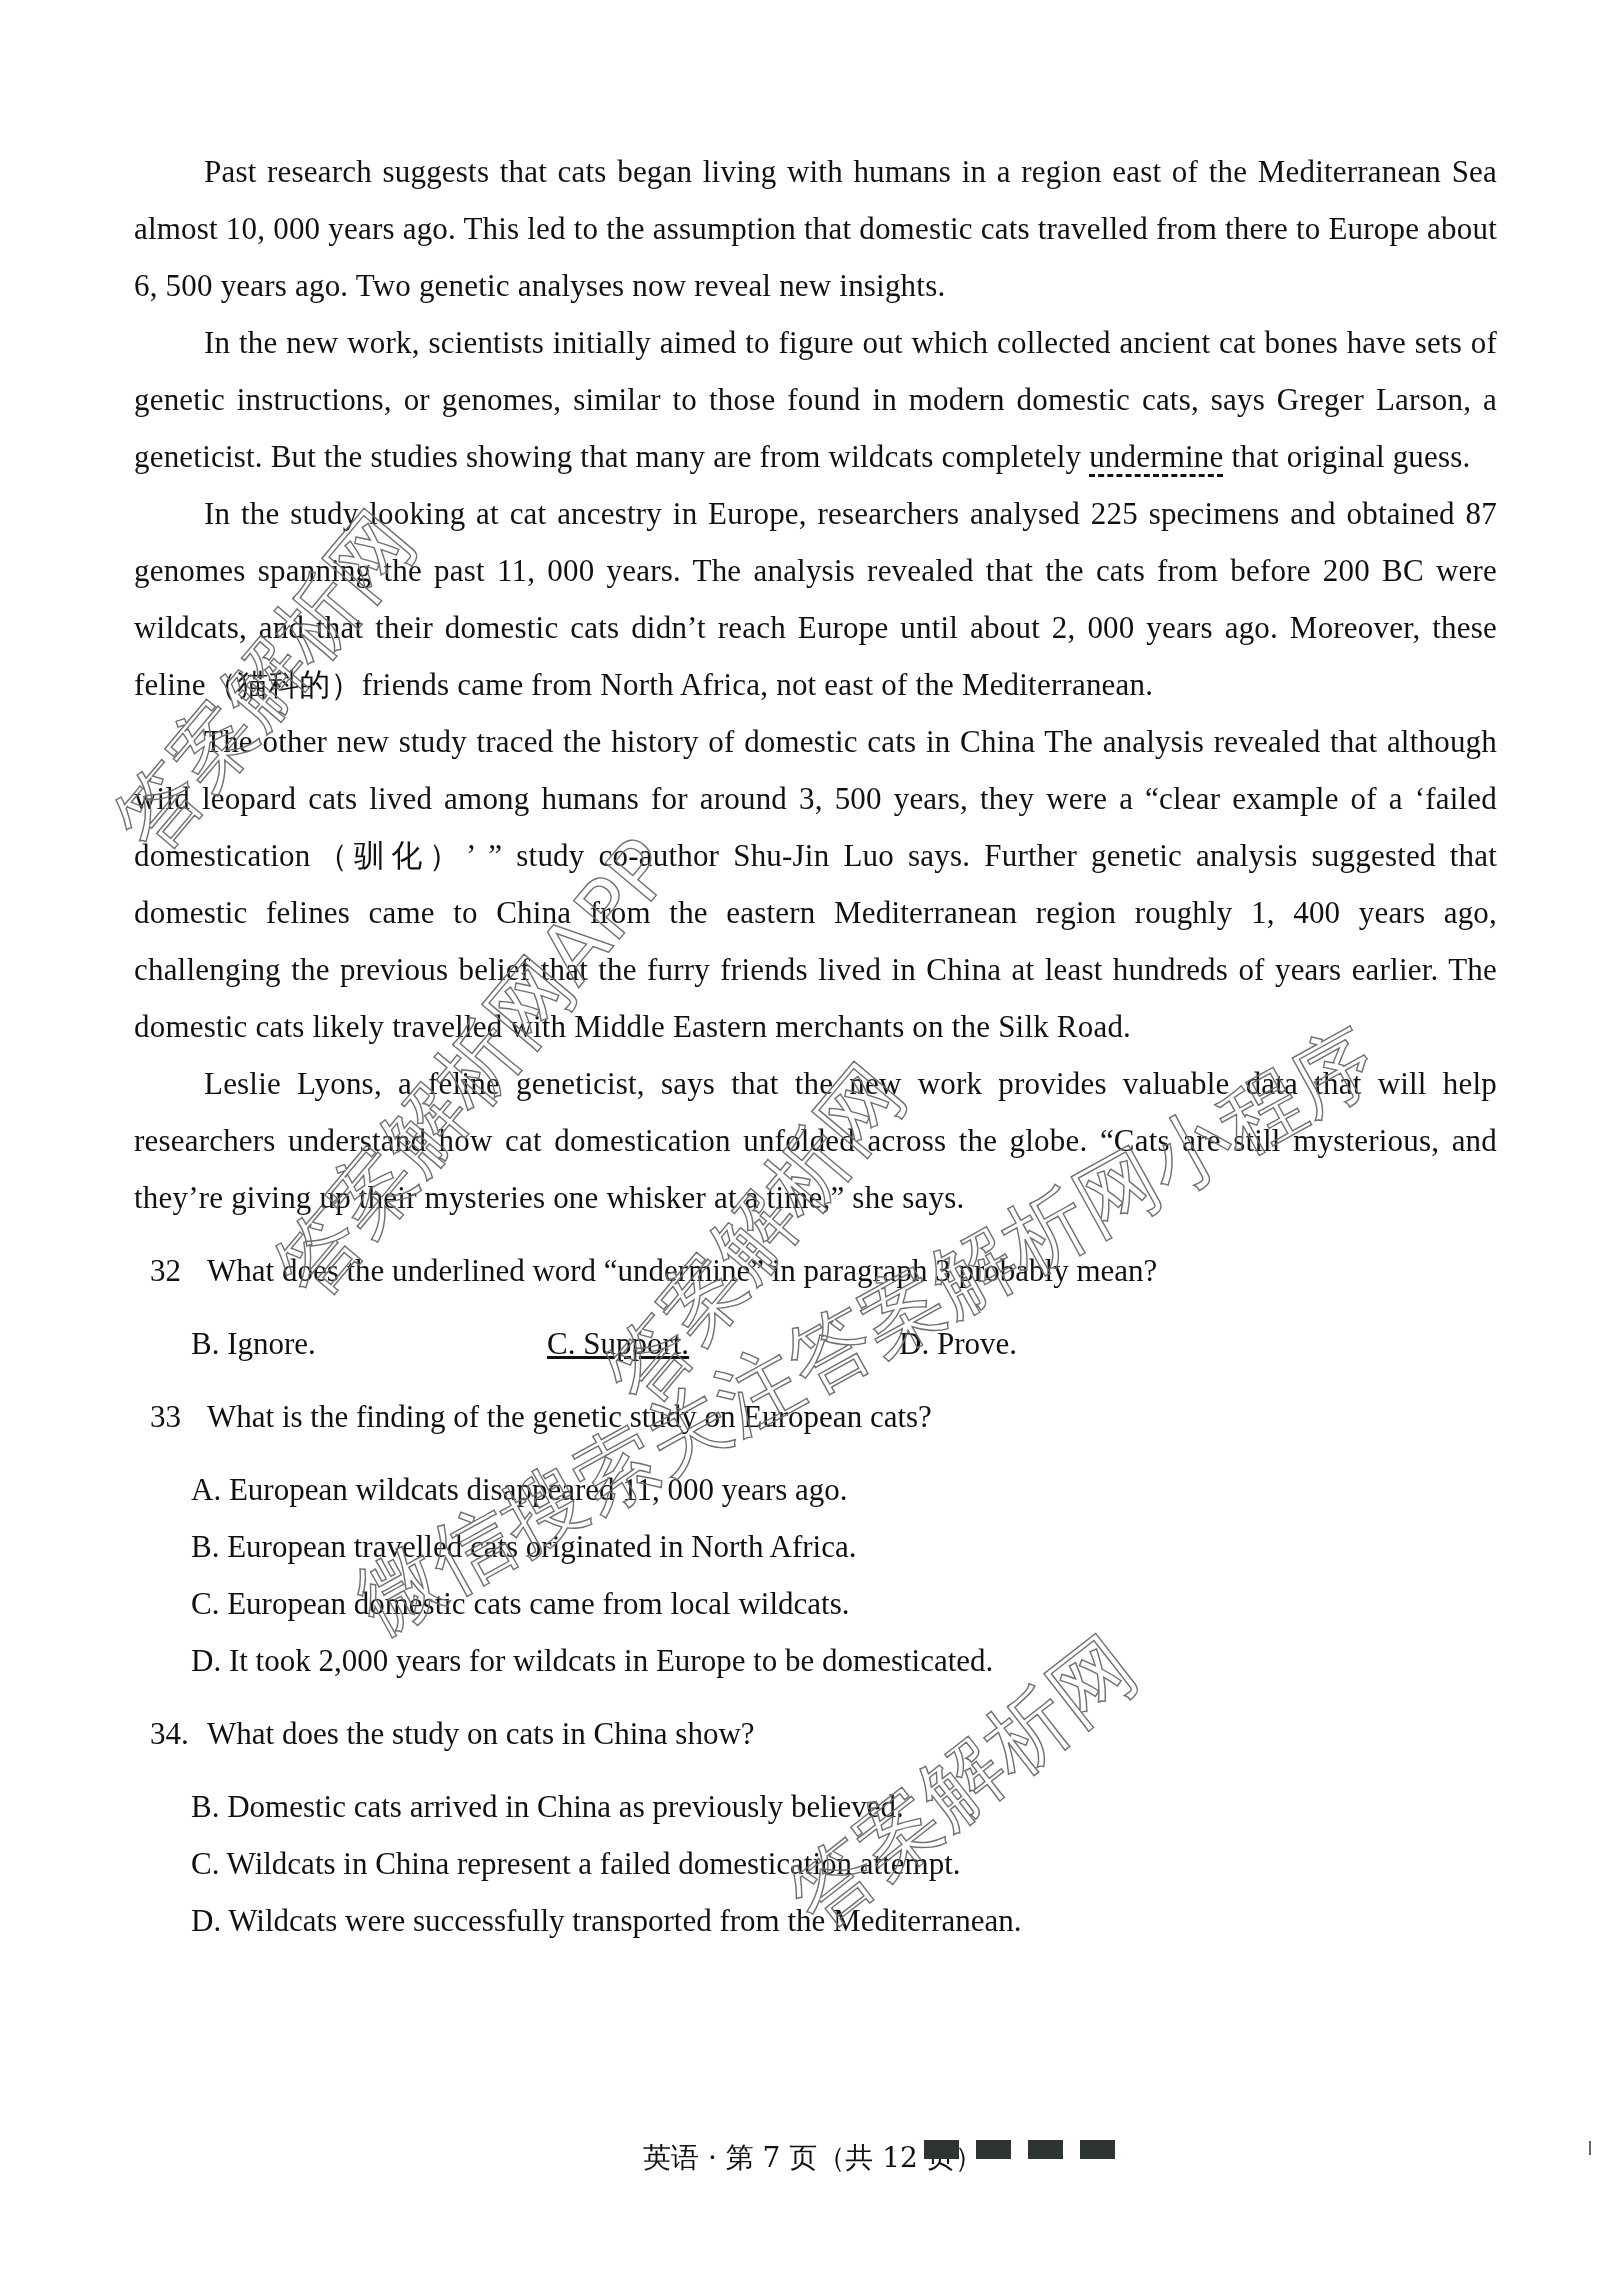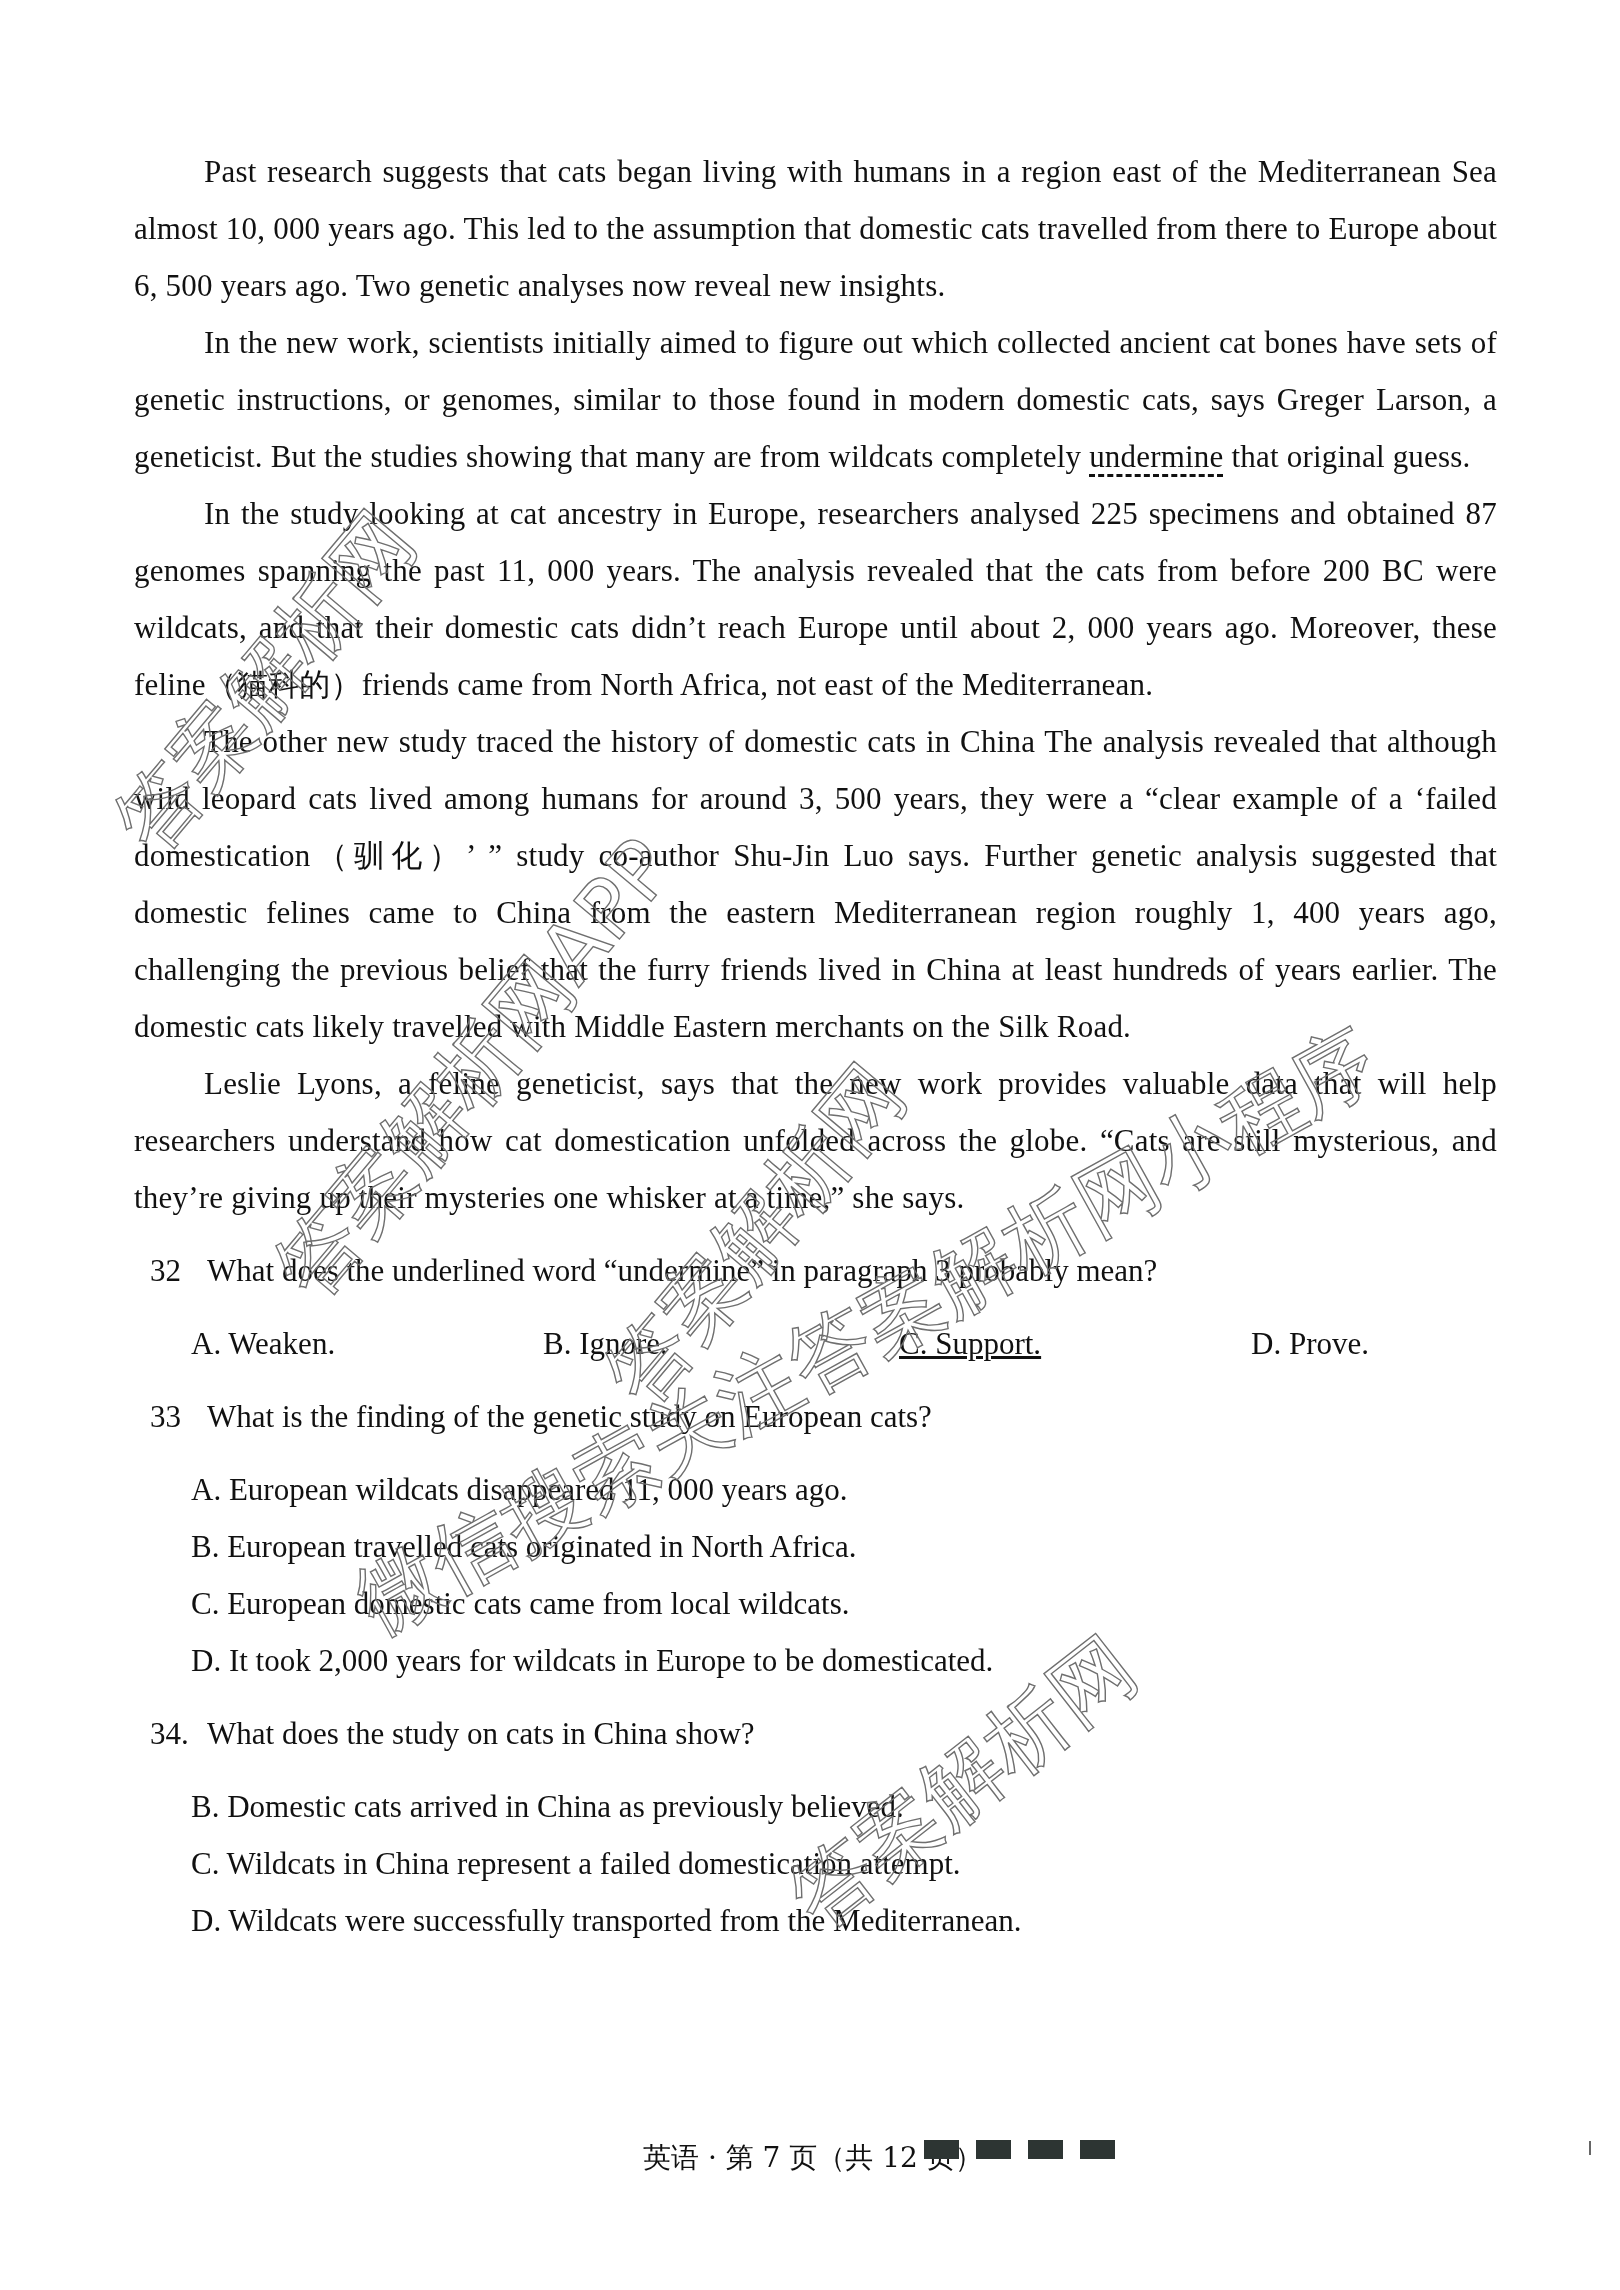--- a/index.html
+++ b/index.html
@@ -117,21 +117,20 @@
   <div class="content">
     <p class="para">Past research suggests that cats began living with humans in a region east of the Mediterranean Sea almost 10, 000 years ago. This led to the assumption that domestic cats travelled from there to Europe about 6, 500 years ago. Two genetic analyses now reveal new insights.</p>
     <p class="para"><span>In the new work, scientists initially aimed to figure out which collected ancient cat bones have sets of genetic instructions, or genomes, similar to those found in modern domestic cats, says Greger Larson, a geneticist. But the studies showing that many are from wildcats completely</span> <span class="underlined">undermine</span> <span>that original guess.</span></p>
     <p class="para">In the study looking at cat ancestry in Europe, researchers analysed 225 specimens and obtained 87 genomes spanning the past 11, 000 years. The analysis revealed that the cats from before 200 BC were wildcats, and that their domestic cats didn’t reach Europe until about 2, 000 years ago. Moreover, these feline（猫科的）friends came from North Africa, not east of the Mediterranean.</p>
     <p class="para">The other new study traced the history of domestic cats in China The analysis revealed that although wild leopard cats lived among humans for around 3, 500 years, they were a “clear example of a ‘failed domestication（驯化）’ ” study co-author Shu-Jin Luo says. Further genetic analysis suggested that domestic felines came to China from the eastern Mediterranean region roughly 1, 400 years ago, challenging the previous belief that the furry friends lived in China at least hundreds of years earlier. The domestic cats likely travelled with Middle Eastern merchants on the Silk Road.</p>
     <p class="para">Leslie Lyons, a feline geneticist, says that the new work provides valuable data that will help researchers understand how cat domestication unfolded across the globe. “Cats are still mysterious, and they’re giving up their mysteries one whisker at a time,” she says.</p>
 
     <div>
       <p class="question"><span class="q-num">32</span><span>What does the underlined word “undermine” in paragraph 3 probably mean?</span></p>
       <div class="options-row">
-        <span class="opt opt-a">A. Weaken.</span>
         <span class="opt opt-b">B. Ignore.</span>
         <span class="opt opt-c">C. Support.</span>
         <span class="opt">D. Prove.</span>
       </div>
     </div>
 
     <div>
       <p class="question"><span class="q-num">33</span><span>What is the finding of the genetic study on European cats?</span></p>
       <div class="options-col">
         <span class="opt">A. European wildcats disappeared 11, 000 years ago.</span>

